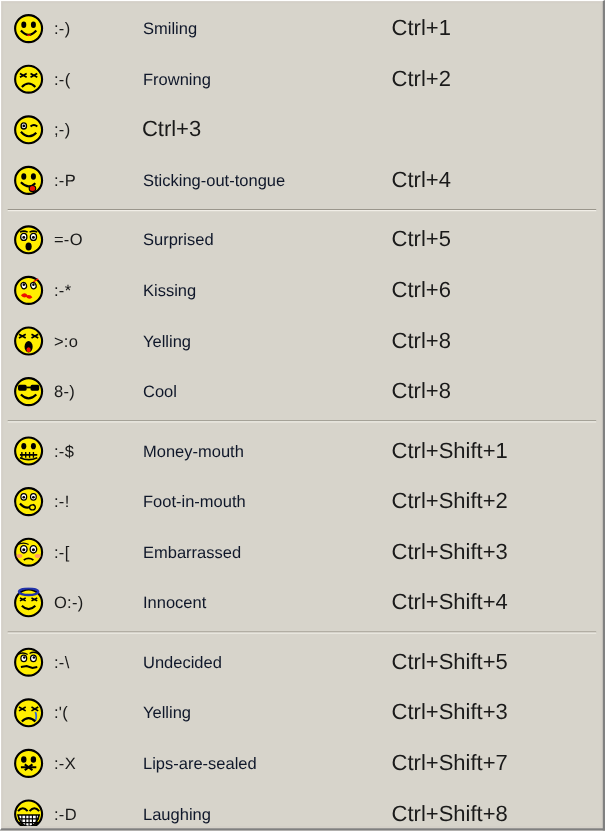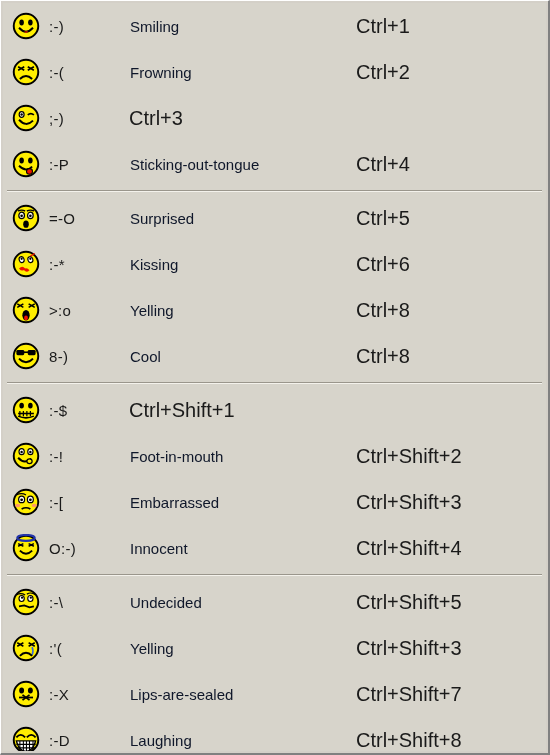--- a/index.html
+++ b/index.html
@@ -227,20 +227,21 @@
             <svg class="face" width="28" height="28" viewBox="0 0 32 32">
               <circle cx="16" cy="16" r="14" fill="#ffee00" stroke="#000000" stroke-width="2.2"></circle>
               <ellipse cx="11" cy="11" rx="2.6" ry="3.2" fill="#000000"></ellipse>
               <ellipse cx="21" cy="11" rx="2.6" ry="3.2" fill="#000000"></ellipse>
               <path d="M7 20 H25" stroke="#000000" stroke-width="1.8"></path>
               <path d="M9 17 V23 M13 17 V23 M17 17 V23 M21 17 V23" stroke="#000000" stroke-width="1.4"></path>
               <path d="M7 23 Q16 27 25 23" fill="none" stroke="#000000" stroke-width="1.8"></path>
             </svg>
           </div>
           <div class="code-cell">:-$</div>
+          <div class="name-cell">Money-mouth</div>
           <div class="shortcut-cell">Ctrl+Shift+1</div>
         </div>
         <div class="row">
           <div class="icon-cell">
             <svg class="face" width="28" height="28" viewBox="0 0 32 32">
               <circle cx="16" cy="16" r="14" fill="#ffee00" stroke="#000000" stroke-width="2.2"></circle>
               <ellipse cx="11" cy="11" rx="3" ry="3.4" fill="#ffffff" stroke="#000000" stroke-width="1.3"></ellipse>
               <ellipse cx="21" cy="11" rx="3" ry="3.4" fill="#ffffff" stroke="#000000" stroke-width="1.3"></ellipse>
               <circle cx="11" cy="11.5" r="1.4" fill="#000000"></circle>
               <circle cx="21" cy="11.5" r="1.4" fill="#000000"></circle>

